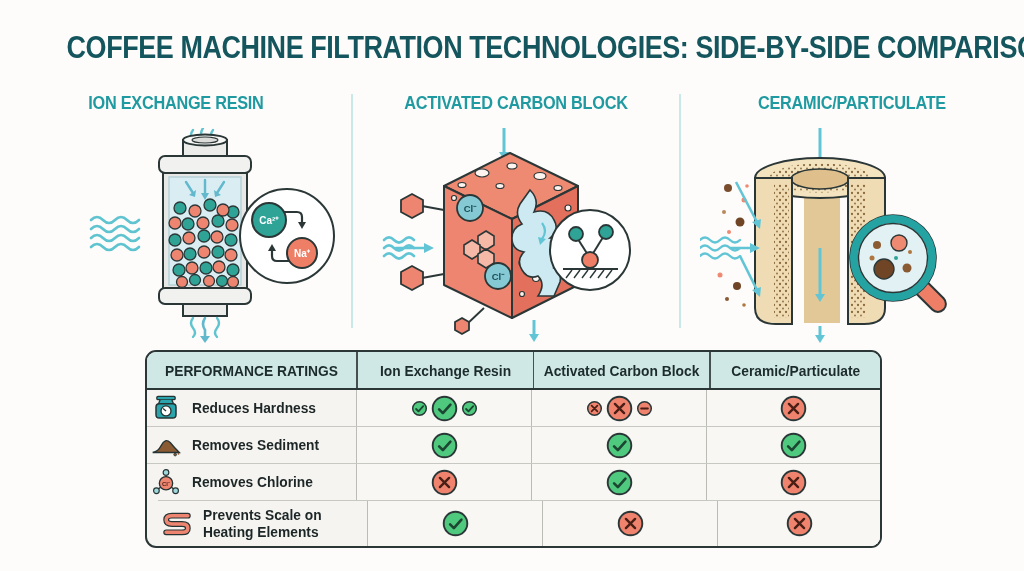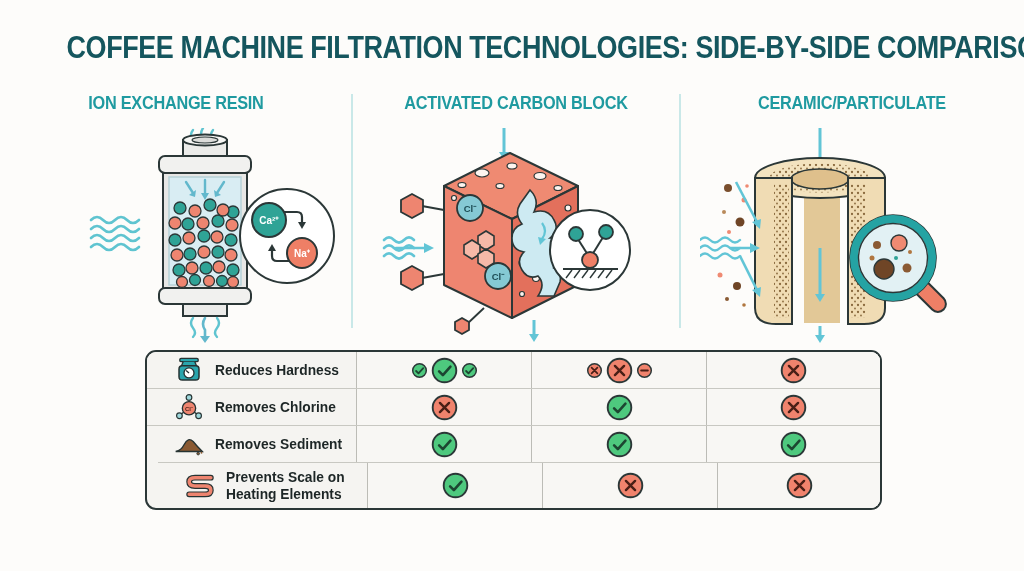--- a/index.html
+++ b/index.html
@@ -24,21 +24,21 @@
   .t-header{display:flex;background:#cfe8e5;border-bottom:2px solid #2b3737;height:36px;align-items:center;}
   .t-h-cell{font-weight:bold;color:#1c2b2b;font-size:15px;text-align:center;
             transform:scaleX(0.92);white-space:nowrap;}
   .t-h-cell.c0{flex:0 0 209px;}
   .t-h-cell.c1,.t-h-cell.c2{flex:0 0 175px;}
   .t-h-cell.c3{flex:1;}
   .t-hd{width:1.5px;height:36px;background:#46504f;flex:0 0 1.5px;}
   .t-row{display:flex;height:36px;align-items:stretch;border-top:1.5px solid #c8c8c2;background:#f5f4f1;}
   .t-row:first-child{border-top:none;}
   .t-row.tall{height:45px;margin-left:11px;}
-  .t-label-cell{flex:0 0 209px;display:flex;align-items:center;gap:11px;padding-left:27px;box-sizing:border-box;}
+  .t-label-cell{flex:0 0 209px;display:flex;align-items:center;gap:11px;padding-left:4px;box-sizing:border-box;}
   .row-icon{width:30px;height:30px;flex:0 0 30px;display:flex;align-items:center;justify-content:center;}
   .row-label{font-size:14.5px;color:#1d2626;font-weight:bold;line-height:1.12;
              transform:scaleX(0.95);transform-origin:left center;font-weight:normal;}
   .row-label{font-weight:600;}
   .t-data-cell{flex:0 0 175px;display:flex;align-items:center;justify-content:center;gap:3px;
                border-left:1.5px solid #bcbcb6;box-sizing:border-box;background:#f8f7f4;}
   .t-data-cell.last{flex:1;}
   .badge{display:flex;align-items:center;}
 </style>
 </head>
@@ -294,20 +294,29 @@
         <circle cx="207" cy="140" r="4.5" fill="#8a5a33"></circle>
         <circle cx="177" cy="117" r="4" fill="#8a5a33"></circle>
         <circle cx="172" cy="130" r="2.5" fill="#b0763f"></circle>
         <circle cx="196" cy="130" r="2" fill="#2fa396"></circle>
         <circle cx="210" cy="124" r="2" fill="#b0763f"></circle>
       </g>
     </svg>
   </div>
 
   <div class="ptable">
+    <div class="t-header">
+      <div class="t-h-cell c0">PERFORMANCE RATINGS</div>
+      <div class="t-hd"></div>
+      <div class="t-h-cell c1">Ion Exchange Resin</div>
+      <div class="t-hd"></div>
+      <div class="t-h-cell c2">Activated Carbon Block</div>
+      <div class="t-hd"></div>
+      <div class="t-h-cell c3">Ceramic/Particulate</div>
+    </div>
     <div>
         <div class="t-row">
           <div class="t-label-cell">
        <span class="row-icon">
               <svg width="30" height="30" viewBox="0 0 36 36">
     <rect x="7" y="4" width="22" height="4" rx="1.5" fill="#2aa5ad" stroke="#263333" stroke-width="1.6"></rect>
     <path d="M11 8 L9 13 H27 L25 8" fill="#2aa5ad" stroke="#263333" stroke-width="1.6"></path>
     <rect x="6" y="13" width="24" height="17" rx="4" fill="#2aa5ad" stroke="#263333" stroke-width="1.8"></rect>
     <circle cx="18" cy="21.5" r="6" fill="#ffffff" stroke="#263333" stroke-width="1.6"></circle>
     <line x1="18" y1="21.5" x2="14.5" y2="18.5" stroke="#263333" stroke-width="1.6"></line>
@@ -353,20 +362,56 @@
     <circle cx="8.5" cy="8.5" r="6.8" fill="#f0836d" stroke="#2b3737" stroke-width="1.5"></circle>
                 <line x1="5.1" y1="8.5" x2="11.899999999999999" y2="8.5" stroke="#4a1f16" stroke-width="1.8" stroke-linecap="round"></line>
               </svg>
             </span>
           </div>
           <div class="t-data-cell last">
         <span class="badge">
     <svg width="27" height="27" viewBox="0 0 27 27">
     <circle cx="13.5" cy="13.5" r="11.8" fill="#f0836d" stroke="#2b3737" stroke-width="1.9"></circle>
                 <path d="M8.91 8.91 L18.09 18.09 M18.09 8.91 L8.91 18.09" stroke="#4a1f16" stroke-width="2.4" stroke-linecap="round"></path>
+              </svg>
+            </span>
+          </div>
+        </div>
+        <div class="t-row">
+          <div class="t-label-cell">
+       <span class="row-icon">
+              <svg width="30" height="30" viewBox="0 0 36 36">
+    <path d="M2 27 Q9 25.5 12 19 Q17 9 23 15 Q27 20 34 27 Z" fill="#8a5a33" stroke="#263333" stroke-width="1.6"></path>
+    <circle cx="29" cy="29.5" r="1.6" fill="#8a5a33" stroke="#263333" stroke-width="1"></circle>
+    <circle cx="33" cy="28.5" r="1.1" fill="#8a5a33"></circle>
+              </svg>
+            </span>
+       <span class="row-label">Removes Sediment</span>
+     </div>
+          <div class="t-data-cell">
+        <span class="badge">
+    <svg width="27" height="27" viewBox="0 0 27 27">
+    <circle cx="13.5" cy="13.5" r="11.8" fill="#4ec97e" stroke="#2b3737" stroke-width="1.9"></circle>
+                <path d="M8.1 14.31 L11.88 18.09 L19.439999999999998 9.719999999999999" stroke="#1c4631" stroke-width="2.6" fill="none" stroke-linecap="round" stroke-linejoin="round"></path>
+              </svg>
+            </span>
+          </div>
+          <div class="t-data-cell">
+        <span class="badge">
+    <svg width="27" height="27" viewBox="0 0 27 27">
+    <circle cx="13.5" cy="13.5" r="11.8" fill="#4ec97e" stroke="#2b3737" stroke-width="1.9"></circle>
+                <path d="M8.1 14.31 L11.88 18.09 L19.439999999999998 9.719999999999999" stroke="#1c4631" stroke-width="2.6" fill="none" stroke-linecap="round" stroke-linejoin="round"></path>
+              </svg>
+            </span>
+          </div>
+          <div class="t-data-cell last">
+        <span class="badge">
+    <svg width="27" height="27" viewBox="0 0 27 27">
+    <circle cx="13.5" cy="13.5" r="11.8" fill="#4ec97e" stroke="#2b3737" stroke-width="1.9"></circle>
+                <path d="M8.1 14.31 L11.88 18.09 L19.439999999999998 9.719999999999999" stroke="#1c4631" stroke-width="2.6" fill="none" stroke-linecap="round" stroke-linejoin="round"></path>
               </svg>
             </span>
           </div>
         </div>
         <div class="t-row">
           <div class="t-label-cell">
        <span class="row-icon">
               <svg width="30" height="30" viewBox="0 0 36 36">
     <line x1="18" y1="19" x2="18" y2="7" stroke="#263333" stroke-width="1.6"></line>
     <line x1="18" y1="19" x2="7" y2="28" stroke="#263333" stroke-width="1.6"></line>
@@ -398,56 +443,20 @@
           </div>
           <div class="t-data-cell last">
         <span class="badge">
     <svg width="27" height="27" viewBox="0 0 27 27">
     <circle cx="13.5" cy="13.5" r="11.8" fill="#f0836d" stroke="#2b3737" stroke-width="1.9"></circle>
                 <path d="M8.91 8.91 L18.09 18.09 M18.09 8.91 L8.91 18.09" stroke="#4a1f16" stroke-width="2.4" stroke-linecap="round"></path>
               </svg>
             </span>
           </div>
         </div>
-        <div class="t-row">
-          <div class="t-label-cell">
-       <span class="row-icon">
-              <svg width="30" height="30" viewBox="0 0 36 36">
-    <path d="M2 27 Q9 25.5 12 19 Q17 9 23 15 Q27 20 34 27 Z" fill="#8a5a33" stroke="#263333" stroke-width="1.6"></path>
-    <circle cx="29" cy="29.5" r="1.6" fill="#8a5a33" stroke="#263333" stroke-width="1"></circle>
-    <circle cx="33" cy="28.5" r="1.1" fill="#8a5a33"></circle>
-              </svg>
-            </span>
-       <span class="row-label">Removes Sediment</span>
-     </div>
-          <div class="t-data-cell">
-        <span class="badge">
-    <svg width="27" height="27" viewBox="0 0 27 27">
-    <circle cx="13.5" cy="13.5" r="11.8" fill="#4ec97e" stroke="#2b3737" stroke-width="1.9"></circle>
-                <path d="M8.1 14.31 L11.88 18.09 L19.439999999999998 9.719999999999999" stroke="#1c4631" stroke-width="2.6" fill="none" stroke-linecap="round" stroke-linejoin="round"></path>
-              </svg>
-            </span>
-          </div>
-          <div class="t-data-cell">
-        <span class="badge">
-    <svg width="27" height="27" viewBox="0 0 27 27">
-    <circle cx="13.5" cy="13.5" r="11.8" fill="#4ec97e" stroke="#2b3737" stroke-width="1.9"></circle>
-                <path d="M8.1 14.31 L11.88 18.09 L19.439999999999998 9.719999999999999" stroke="#1c4631" stroke-width="2.6" fill="none" stroke-linecap="round" stroke-linejoin="round"></path>
-              </svg>
-            </span>
-          </div>
-          <div class="t-data-cell last">
-        <span class="badge">
-    <svg width="27" height="27" viewBox="0 0 27 27">
-    <circle cx="13.5" cy="13.5" r="11.8" fill="#4ec97e" stroke="#2b3737" stroke-width="1.9"></circle>
-                <path d="M8.1 14.31 L11.88 18.09 L19.439999999999998 9.719999999999999" stroke="#1c4631" stroke-width="2.6" fill="none" stroke-linecap="round" stroke-linejoin="round"></path>
-              </svg>
-            </span>
-          </div>
-        </div>
         <div class="t-row tall">
           <div class="t-label-cell">
        <span class="row-icon">
               <svg width="30" height="30" viewBox="0 0 36 36">
     <path d="M31 8 H12 Q5 8 5 13 Q5 18 12 18 H24 Q31 18 31 23 Q31 28 24 28 H5" fill="none" stroke="#263333" stroke-width="7" stroke-linecap="round"></path>
     <path d="M31 8 H12 Q5 8 5 13 Q5 18 12 18 H24 Q31 18 31 23 Q31 28 24 28 H5" fill="none" stroke="#ee8570" stroke-width="4.2" stroke-linecap="round"></path>
               </svg>
             </span>
        <span class="row-label" style="max-width:150px">Prevents Scale on Heating Elements</span>
      </div>

